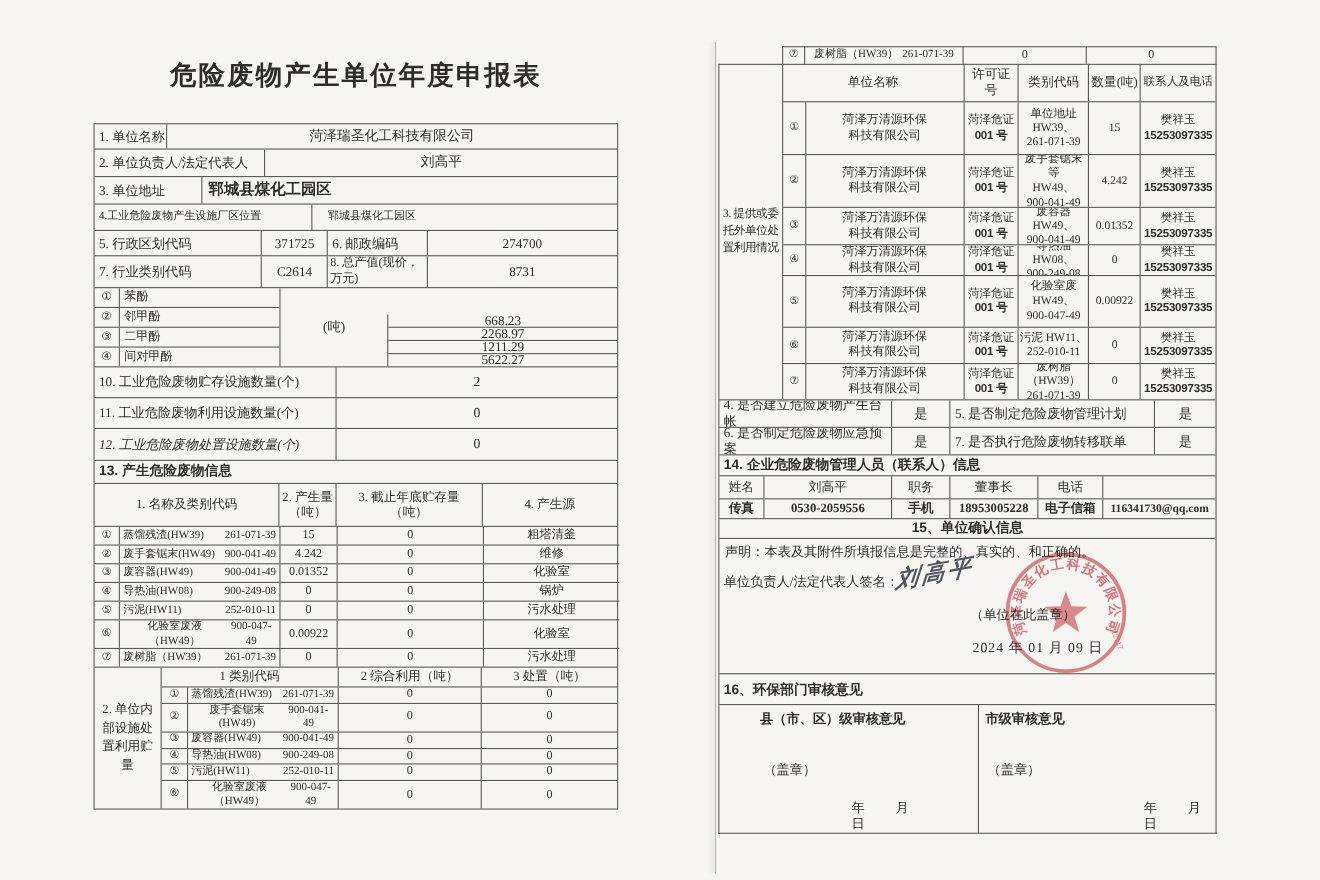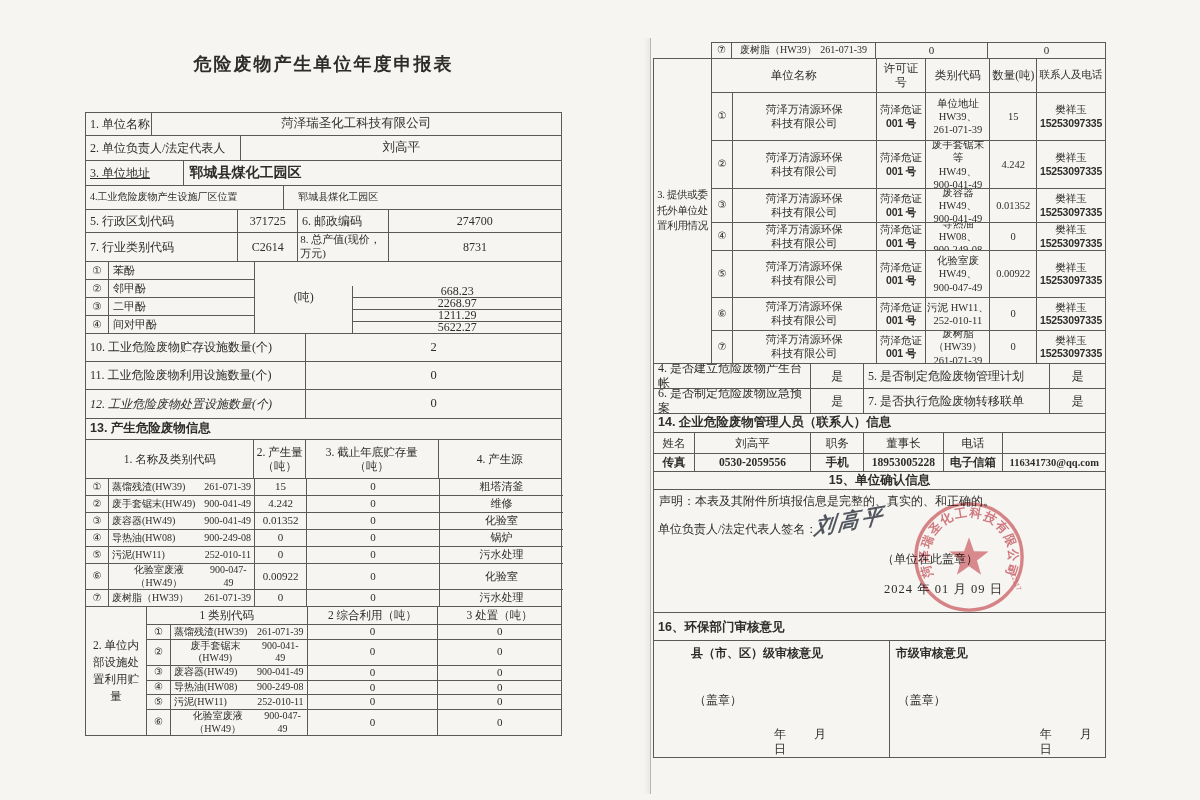--- a/index.html
+++ b/index.html
@@ -40,21 +40,21 @@
   .sr > * + * { border-left:1px solid var(--line); }
 
   .left{justify-content:flex-start;text-align:left;}
   .col{flex-direction:column;}
   .pl4{padding-left:4px;} .pl6{padding-left:6px;} .pl14{padding-left:14px;}
   .f10{font-size:10px;} .f105{font-size:10.5px;} .f11{font-size:11px;} .f115{font-size:11.5px;}
   .f12{font-size:12px;} .f125{font-size:12.5px;}
   .between{justify-content:space-between;padding:0 3px;}
   .phone{font-family:"Liberation Sans",sans-serif;font-weight:600;font-size:10.5px;letter-spacing:-0.2px;}
 
-  #form-title{left:85px;top:52px;width:477px;text-align:center;font-size:18px;letter-spacing:2px;}
+  #form-title{left:85px;top:52px;width:477px;text-align:center;font-size:24px;letter-spacing:2px;}
   #year-line{left:85px;top:96px;width:477px;text-align:center;font-size:13px;letter-spacing:2px;}
 
   
   .decl-cell{position:relative;display:block;}
   .decl-cell > span{position:absolute;display:block;}
   #seal{position:absolute;left:256px;top:8px;width:118px;height:118px;
         mix-blend-mode:multiply;opacity:0.88;}
   #signature{transform:rotate(-10deg) skewX(-16deg);font-style:italic;
      font-size:21px;color:#363c46;opacity:.85;letter-spacing:3px;font-weight:600;}
 
@@ -76,21 +76,21 @@
       <div class="c left pl4 f12" style="width:65px;">1. 单位名称</div>
       <div class="c f125" style="width:412px;">菏泽瑞圣化工科技有限公司</div>
     </div>
 
     <div class="r" style="height:25px;">
       <div class="c left pl4 f12" style="width:155px;">2. 单位负责人/法定代表人</div>
       <div class="c f125" style="width:322px;">刘高平</div>
     </div>
 
     <div class="r" style="height:25px;">
-      <div class="c left pl4 f12" style="width:97px;text-decoration:underline;">3. 单位地址</div>
+      <div class="c left pl4 f12" style="width:97px;">3. 单位地址</div>
       <div class="c left pl6" style="width:380px;font-size:14px;font-weight:600;">郓城县煤化工园区</div>
     </div>
 
     <div class="r" style="height:24px;">
       <div class="c left pl4 f10" style="width:198px;">4.工业危险废物产生设施厂区位置</div>
       <div class="c left pl14 f10" style="width:279px;">郓城县煤化工园区</div>
     </div>
 
     <div class="r" style="height:23px;">
       <div class="c left pl4 f12" style="width:152px;">5. 行政区划代码</div>

